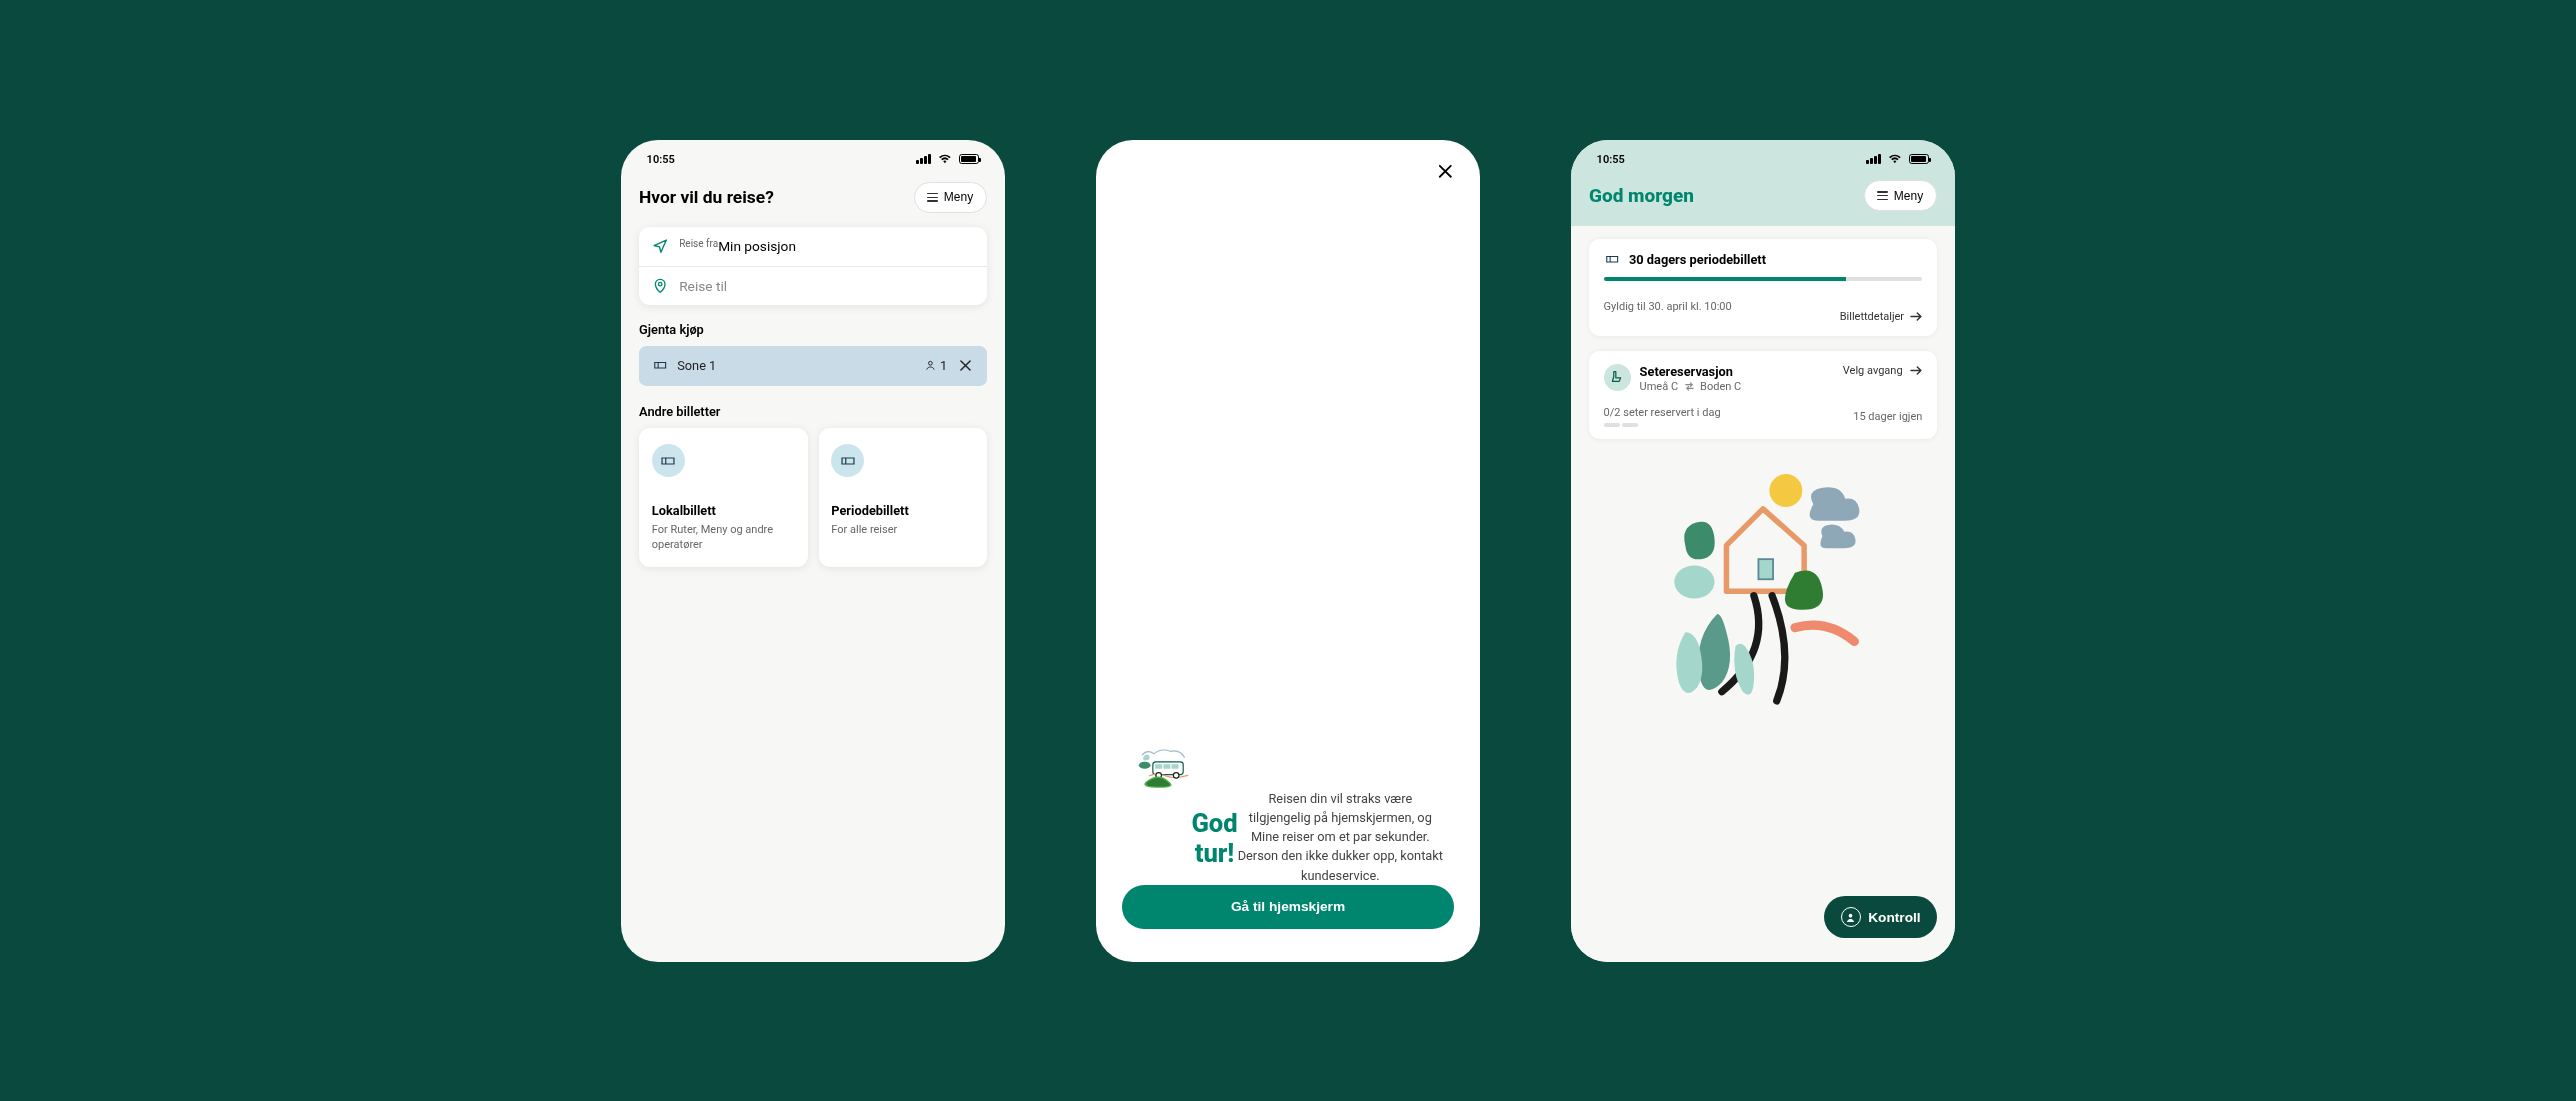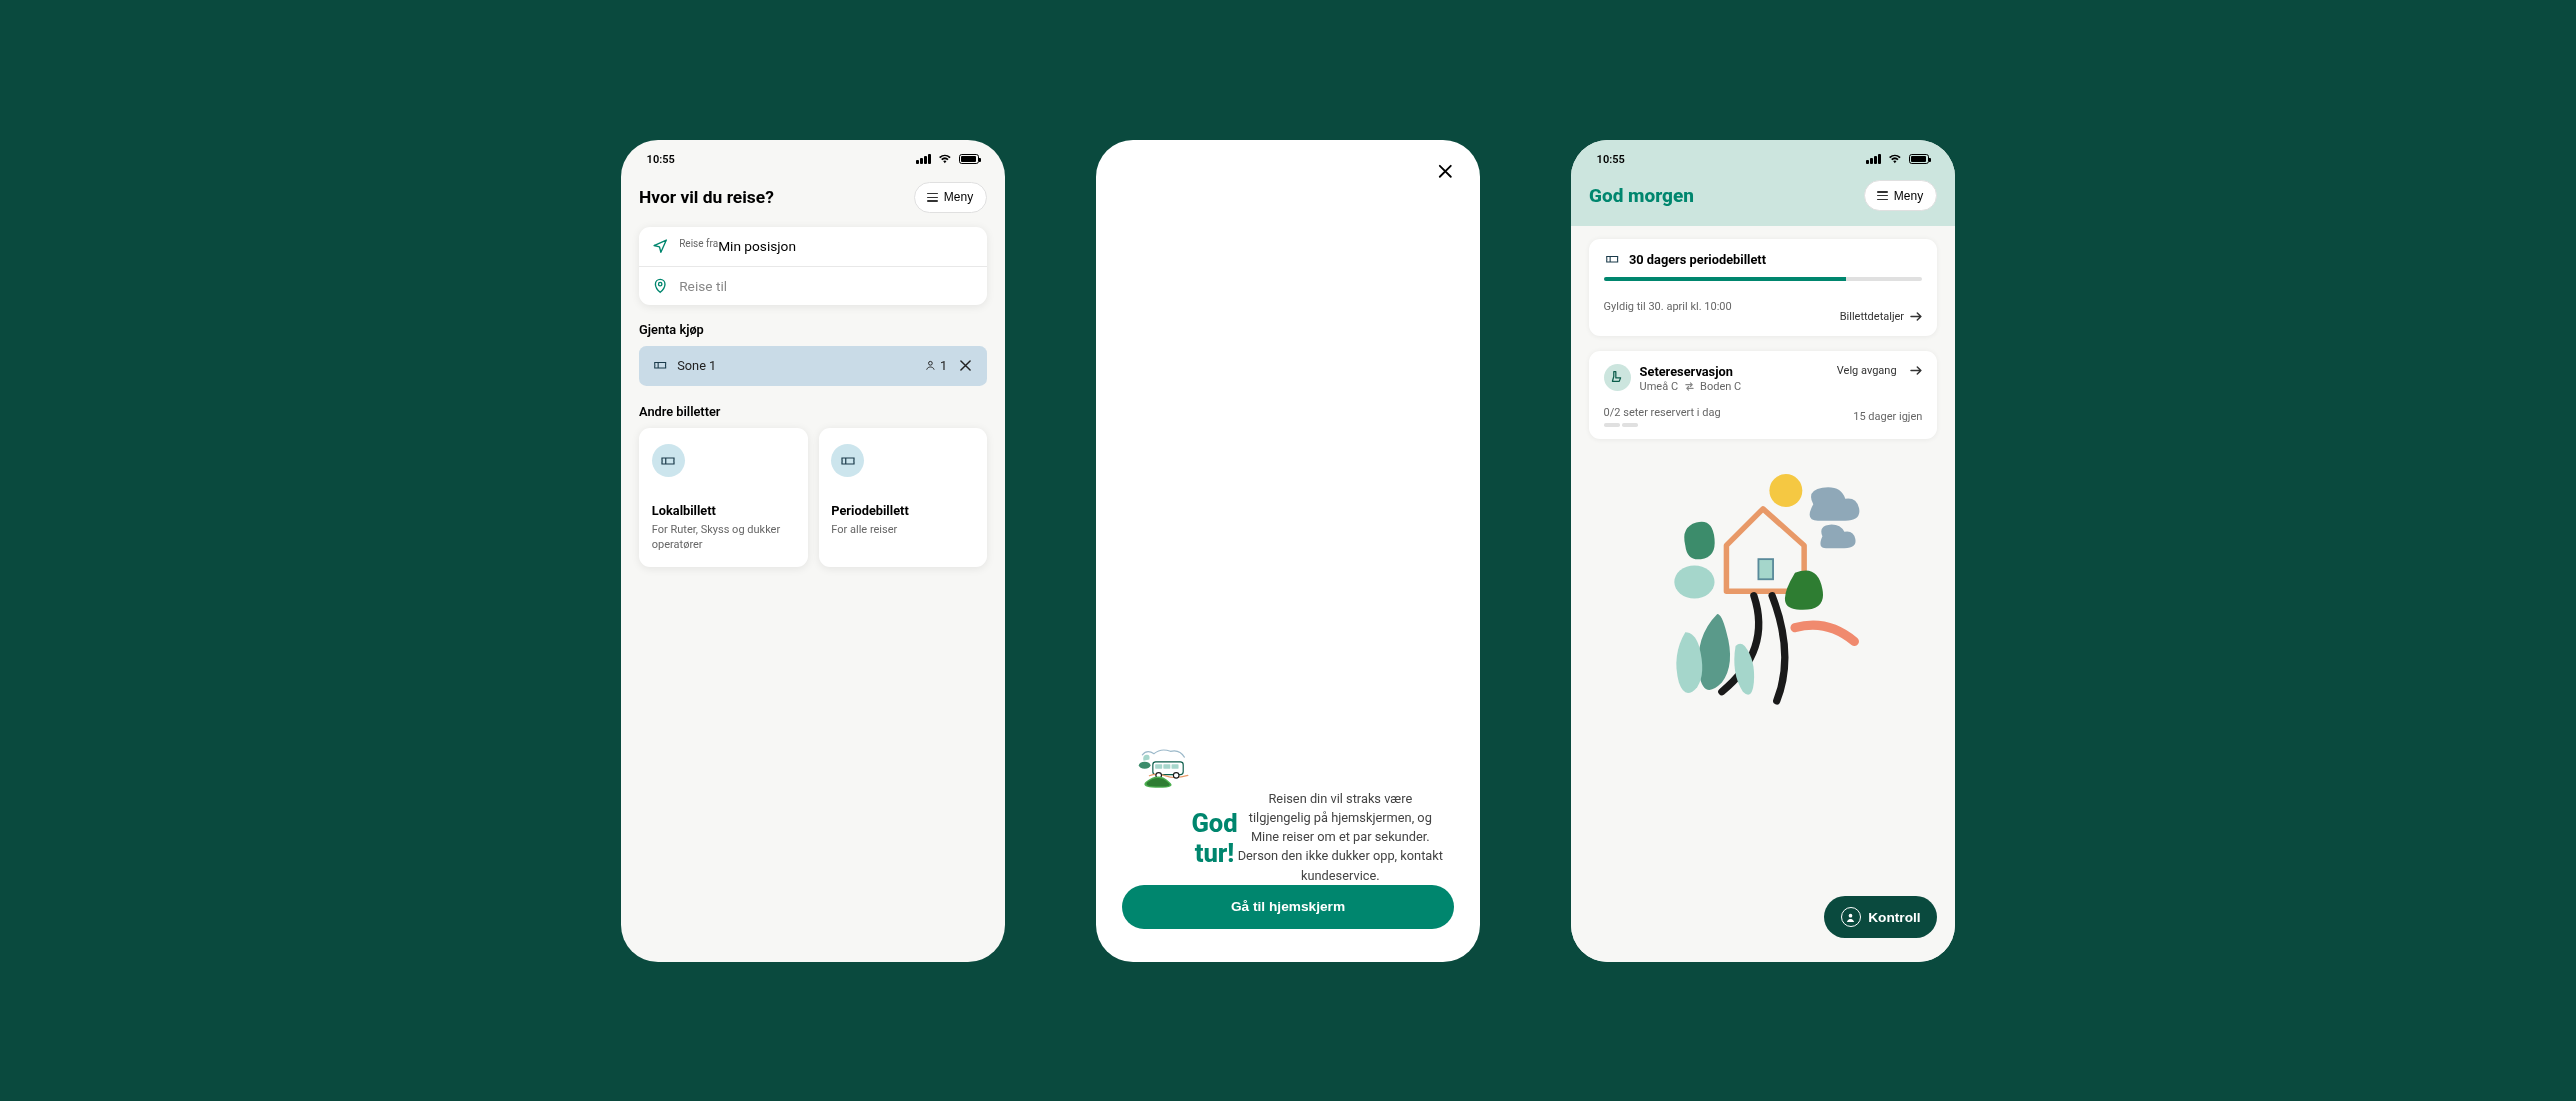--- a/index.html
+++ b/index.html
@@ -129,21 +129,21 @@
   .arrow { width:12.8px; height:9px; }
   .reservation-top { display:flex; align-items:flex-start; gap:9px; margin-bottom:3.7px; }
   .res-icon-wrap {
     width:27px; height:27px; border-radius:50%; background:#cce5de;
     display:flex; align-items:center; justify-content:center; flex-shrink:0;
   }
   .res-info { flex:1; }
   .res-title { font-size:12.8px; font-weight:700; color:#000; }
   .res-route { font-size:11px; color:#666; display:flex; align-items:center; gap:5.5px; margin-top:1.8px; }
   .swap-icon { display:inline-block; width:11px; height:11px; }
-  .res-link { font-size:11px; color:#333; display:flex; align-items:center; gap:13px; white-space:nowrap;justify-content:flex-end; }
+  .res-link { font-size:11px; color:#333; display:flex; align-items:center; gap:7px; white-space:nowrap;justify-content:flex-end; }
   .res-bottom { display:flex; justify-content:space-between; font-size:11px; color:#666; margin-top:12.8px; align-items:center; }
   .mini-bars { display:flex; gap:1.8px; }
   .mini-bars span { width:16.4px; height:3.7px; background:#e0e0e0; border-radius:1.8px; }
   .house-illustration { width:256px; height:256px; margin:9px auto 0; display:block; }
   .kontroll-btn {
     position:absolute; bottom:24px; right:18px;
     background:#0a4a3e; color:#fff; border:none; border-radius:913px;
     padding:11px 16.4px; font-size:13.7px; font-weight:700;
     display:flex; align-items:center; gap:7.3px;
   }
@@ -220,21 +220,21 @@
   </div>
   <div class="section-label">Andre billetter</div>
   <div class="ticket-grid">
     <div class="ticket-card">
       <div class="ticket-icon-wrap">
         <svg viewBox="0 0 24 24">
             <path d="M4 8h16v3a2 2 0 000 2v3H4v-3a2 2 0 000-2V8z M9 8v8" fill="none" stroke="#1a3a4a" stroke-width="1.6"></path>
           </svg>
       </div>
       <div class="ticket-title">Lokalbillett</div>
-      <div class="ticket-sub">For Ruter, Skyss og dukker operatører</div>
+      <div class="ticket-sub">For Ruter, Meny og andre operatører</div>
     </div>
     <div class="ticket-card">
       <div class="ticket-icon-wrap">
         <svg viewBox="0 0 24 24">
             <path d="M4 8h16v3a2 2 0 000 2v3H4v-3a2 2 0 000-2V8z M9 8v8" fill="none" stroke="#1a3a4a" stroke-width="1.6"></path>
           </svg>
       </div>
       <div class="ticket-title">Periodebillett</div>
       <div class="ticket-sub">For alle reiser</div>
     </div>

